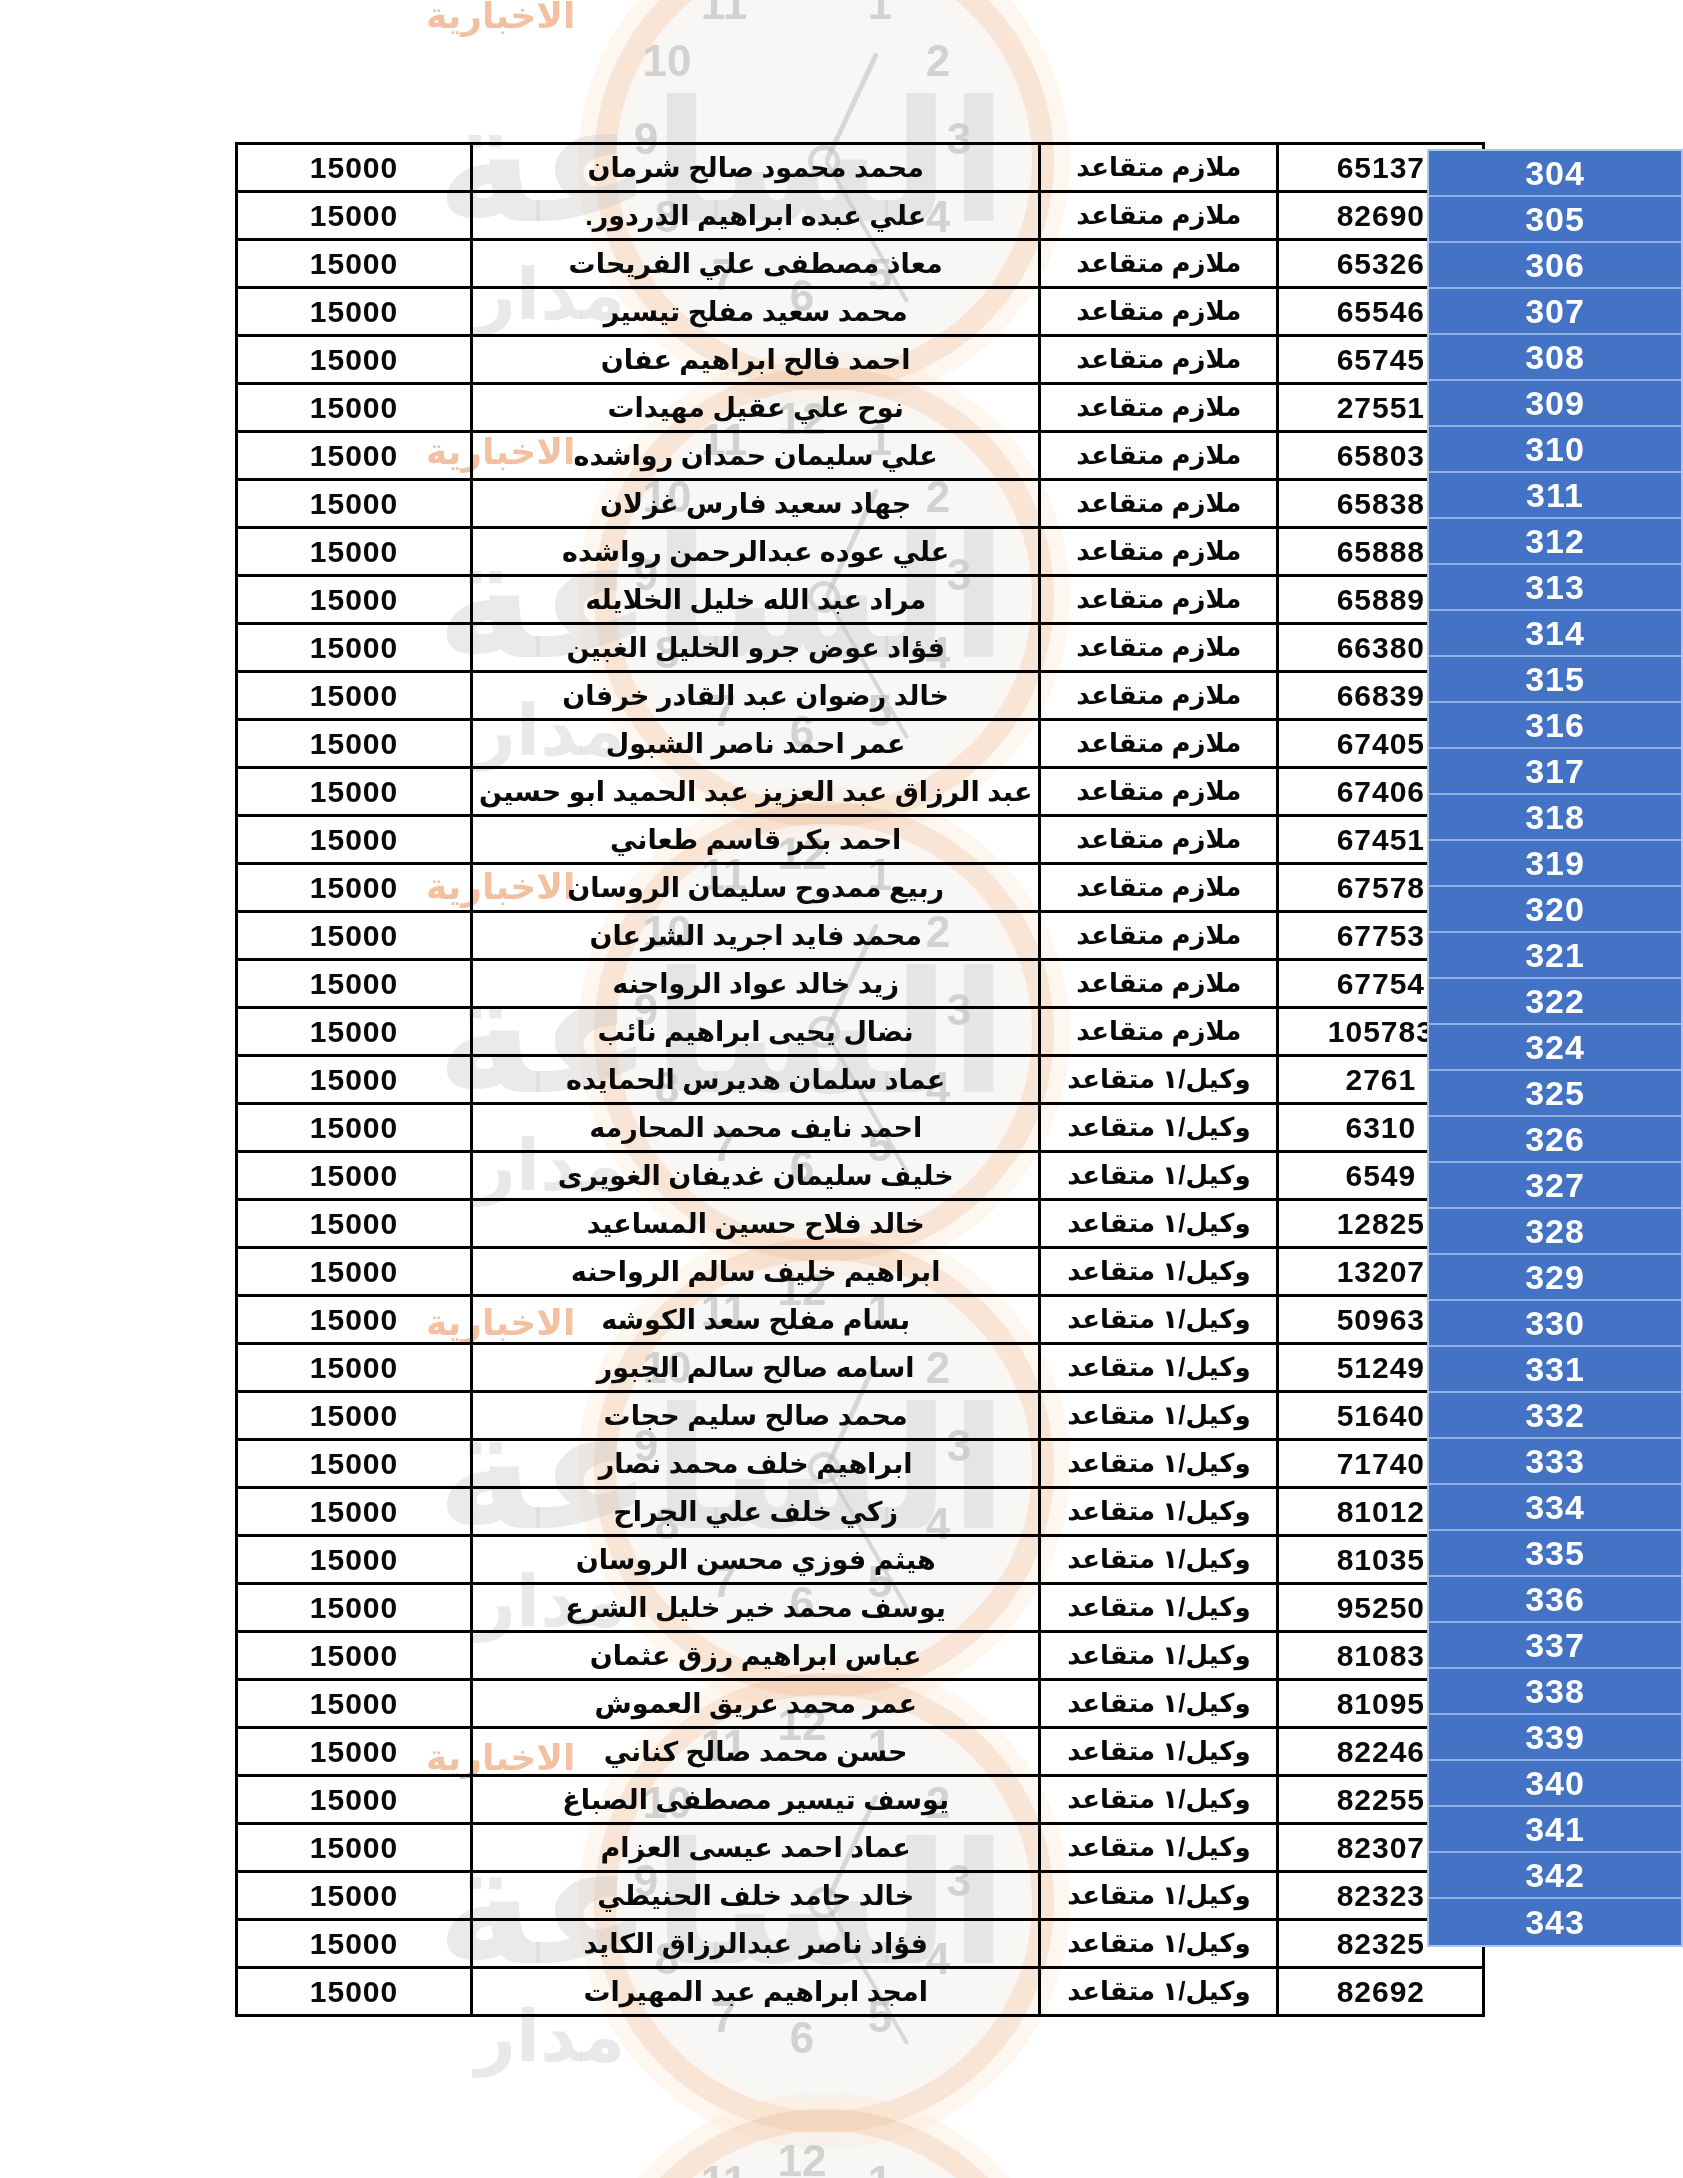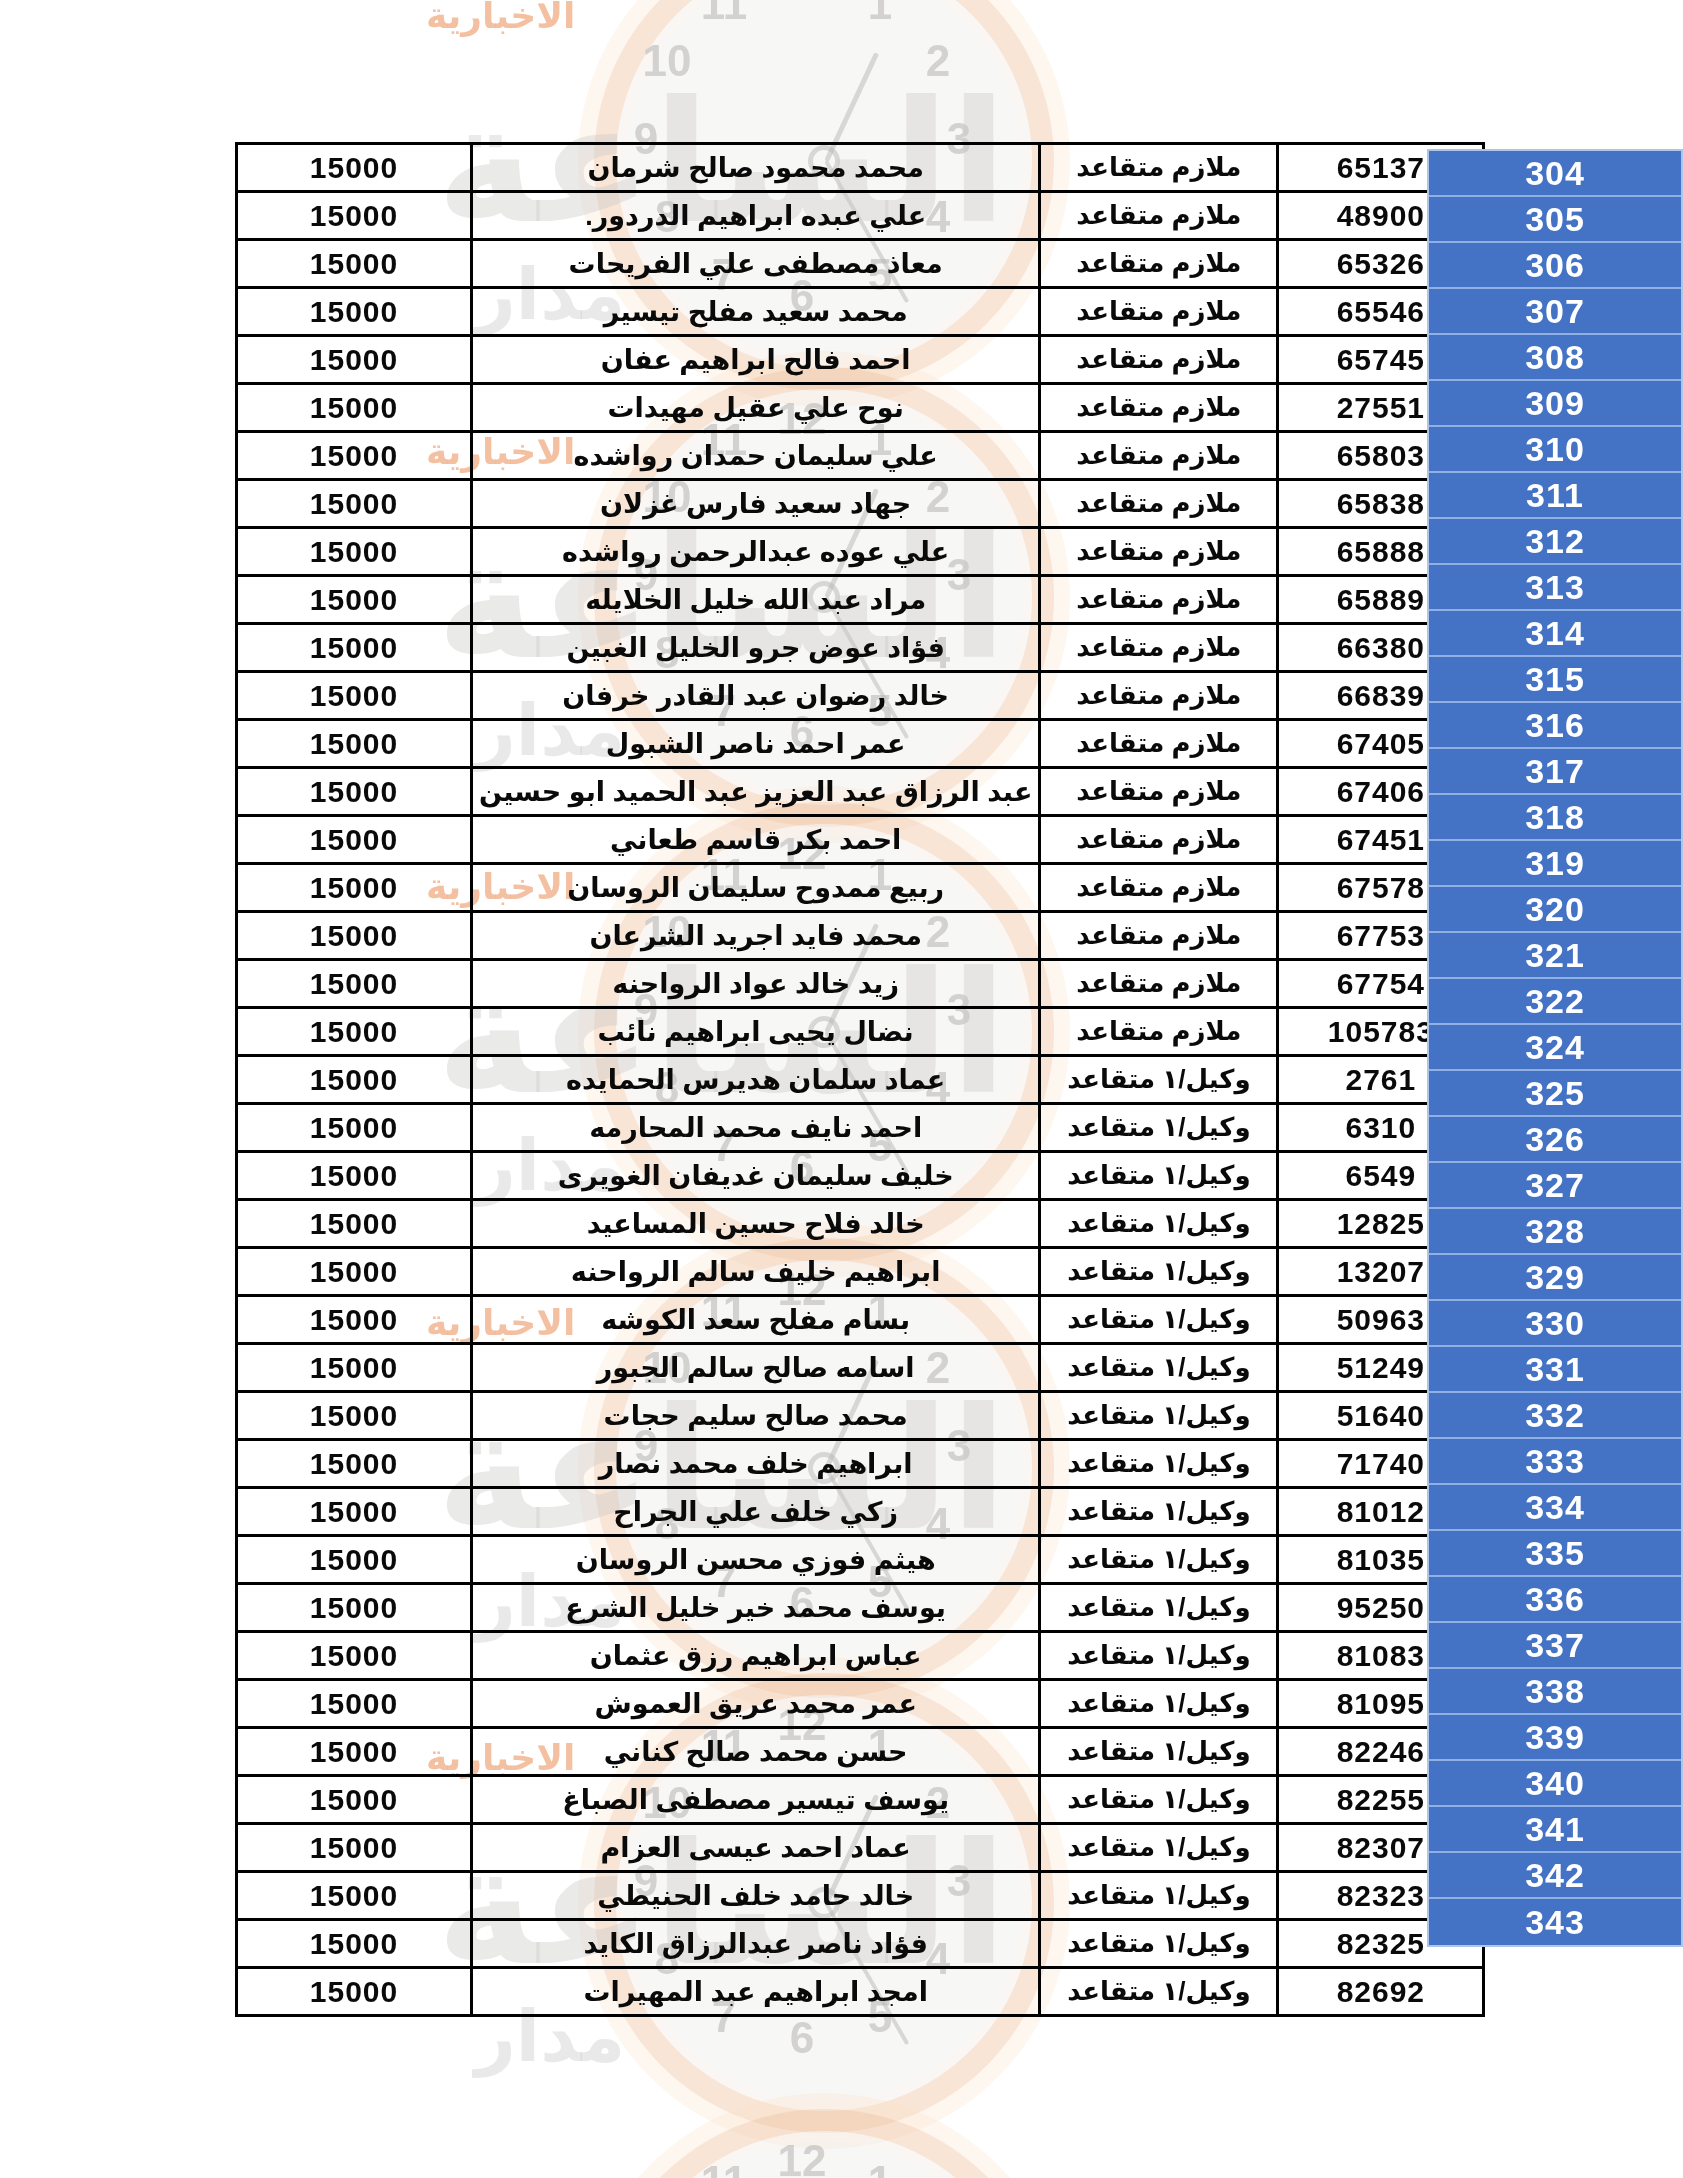--- a/index.html
+++ b/index.html
@@ -212,21 +212,21 @@
         <tr>
     <td class="amount-cell">15000</td>
     <td class="name-cell">محمد محمود صالح شرمان</td>
     <td class="rank-cell">ملازم متقاعد</td>
     <td class="id-cell">65137</td>
   </tr>
         <tr>
     <td class="amount-cell">15000</td>
     <td class="name-cell">علي عبده ابراهيم الدردور.</td>
     <td class="rank-cell">ملازم متقاعد</td>
-    <td class="id-cell">48900</td>
+    <td class="id-cell">82690</td>
   </tr>
         <tr>
     <td class="amount-cell">15000</td>
     <td class="name-cell">معاذ مصطفى علي الفريحات</td>
     <td class="rank-cell">ملازم متقاعد</td>
     <td class="id-cell">65326</td>
   </tr>
         <tr>
     <td class="amount-cell">15000</td>
     <td class="name-cell">محمد سعيد مفلح تيسير</td>

